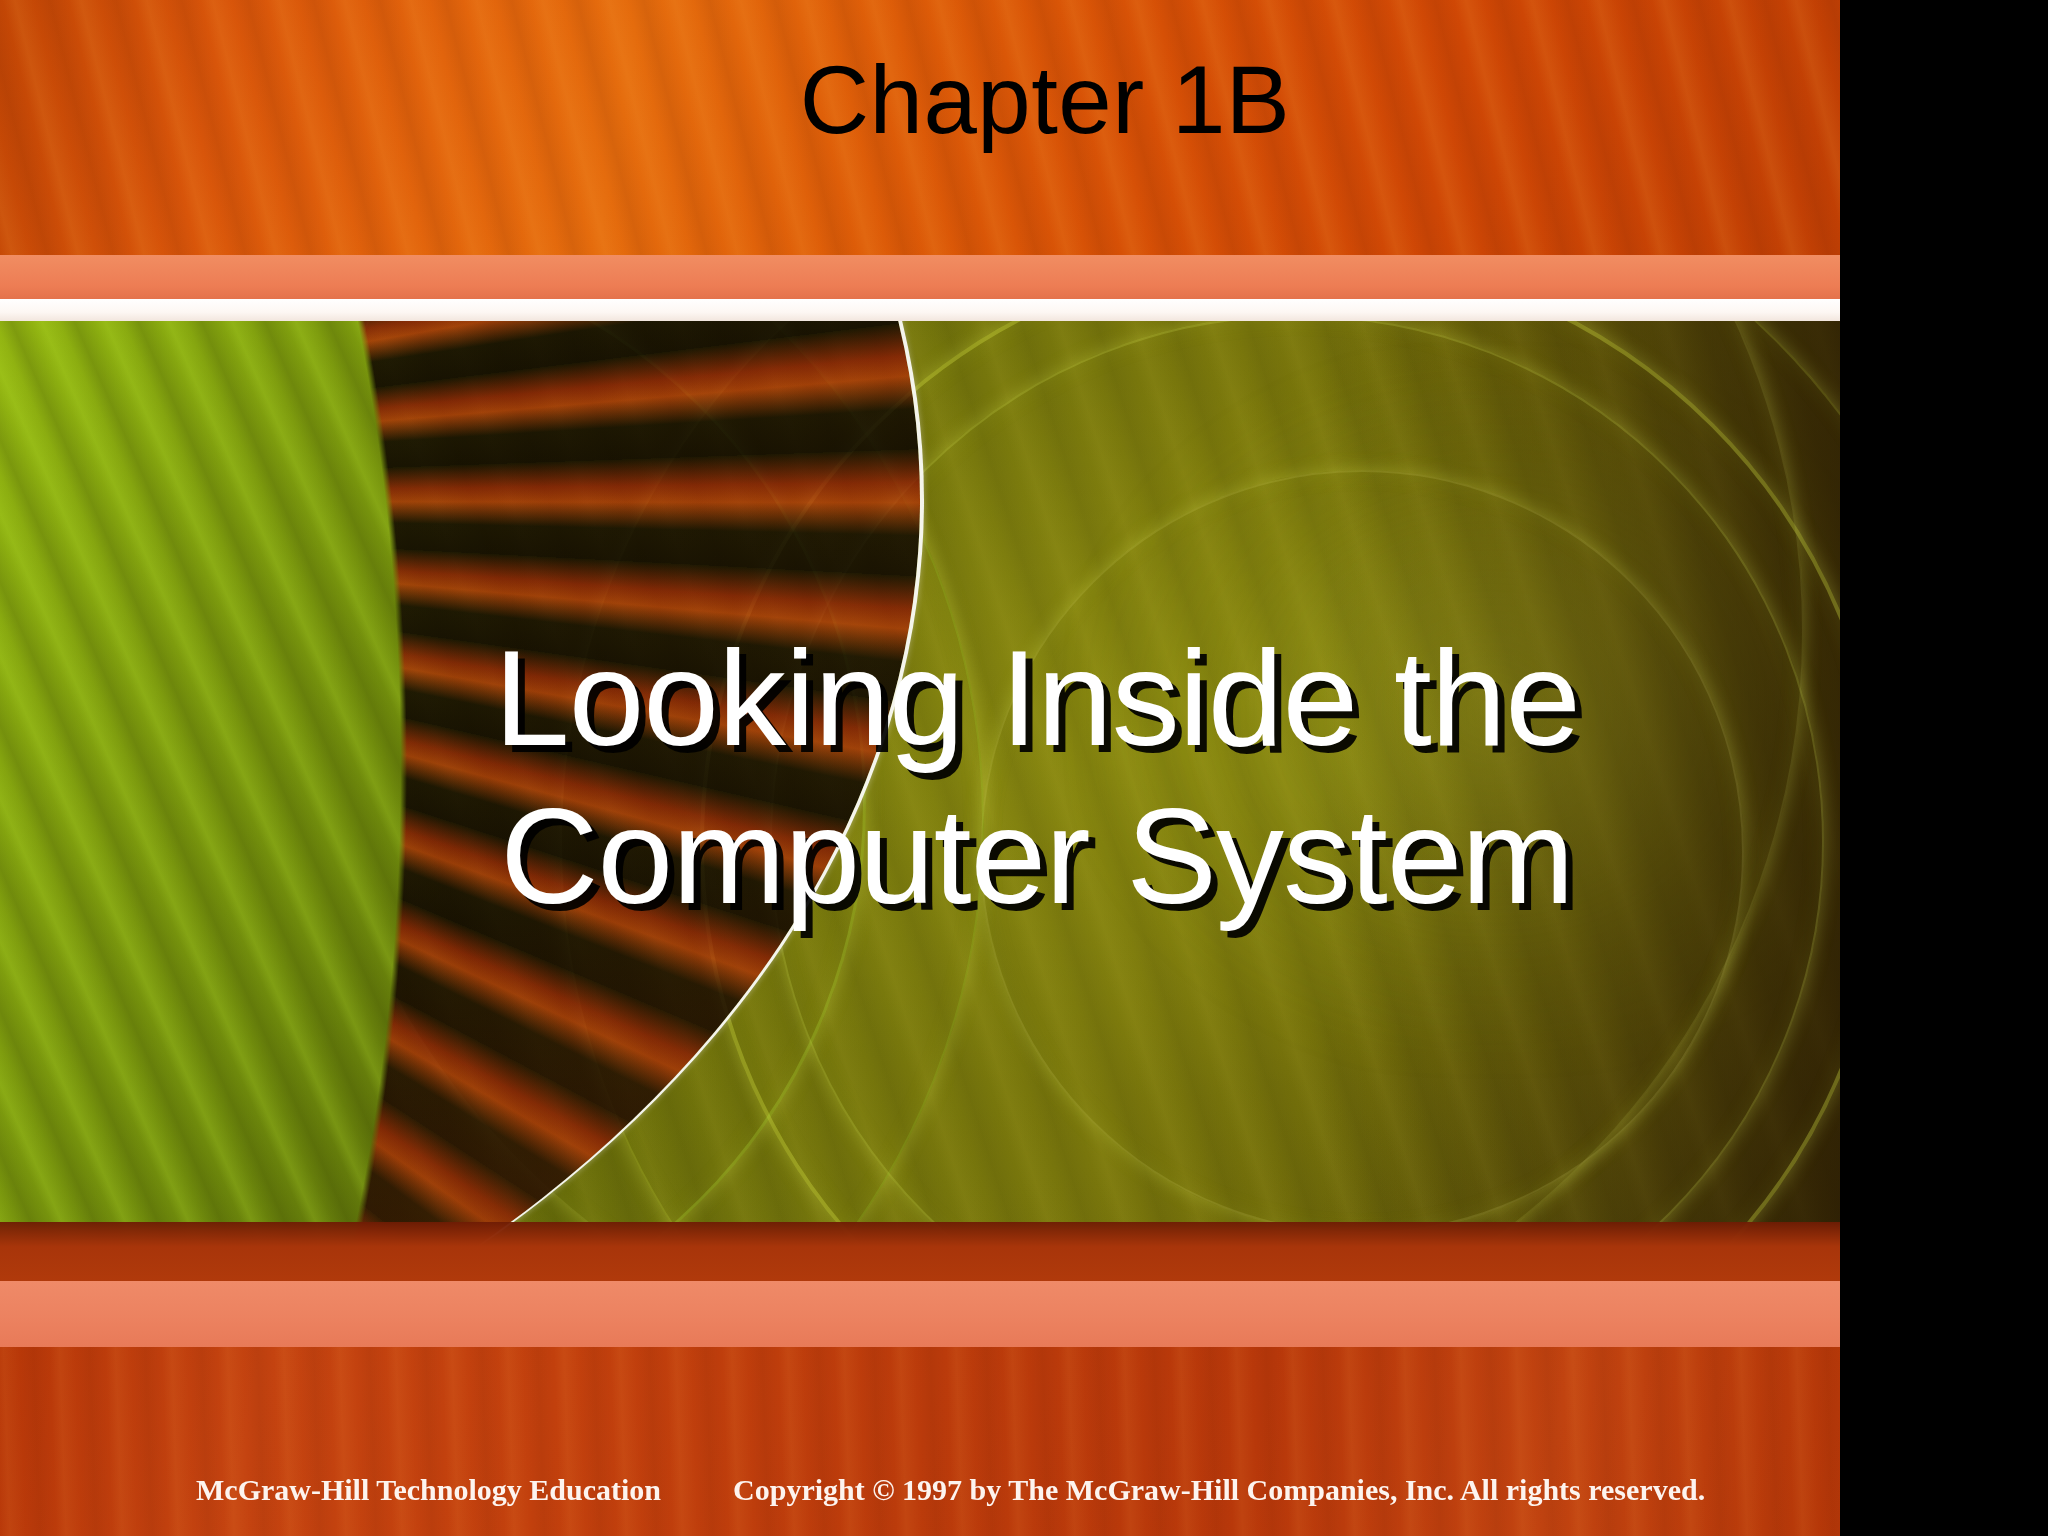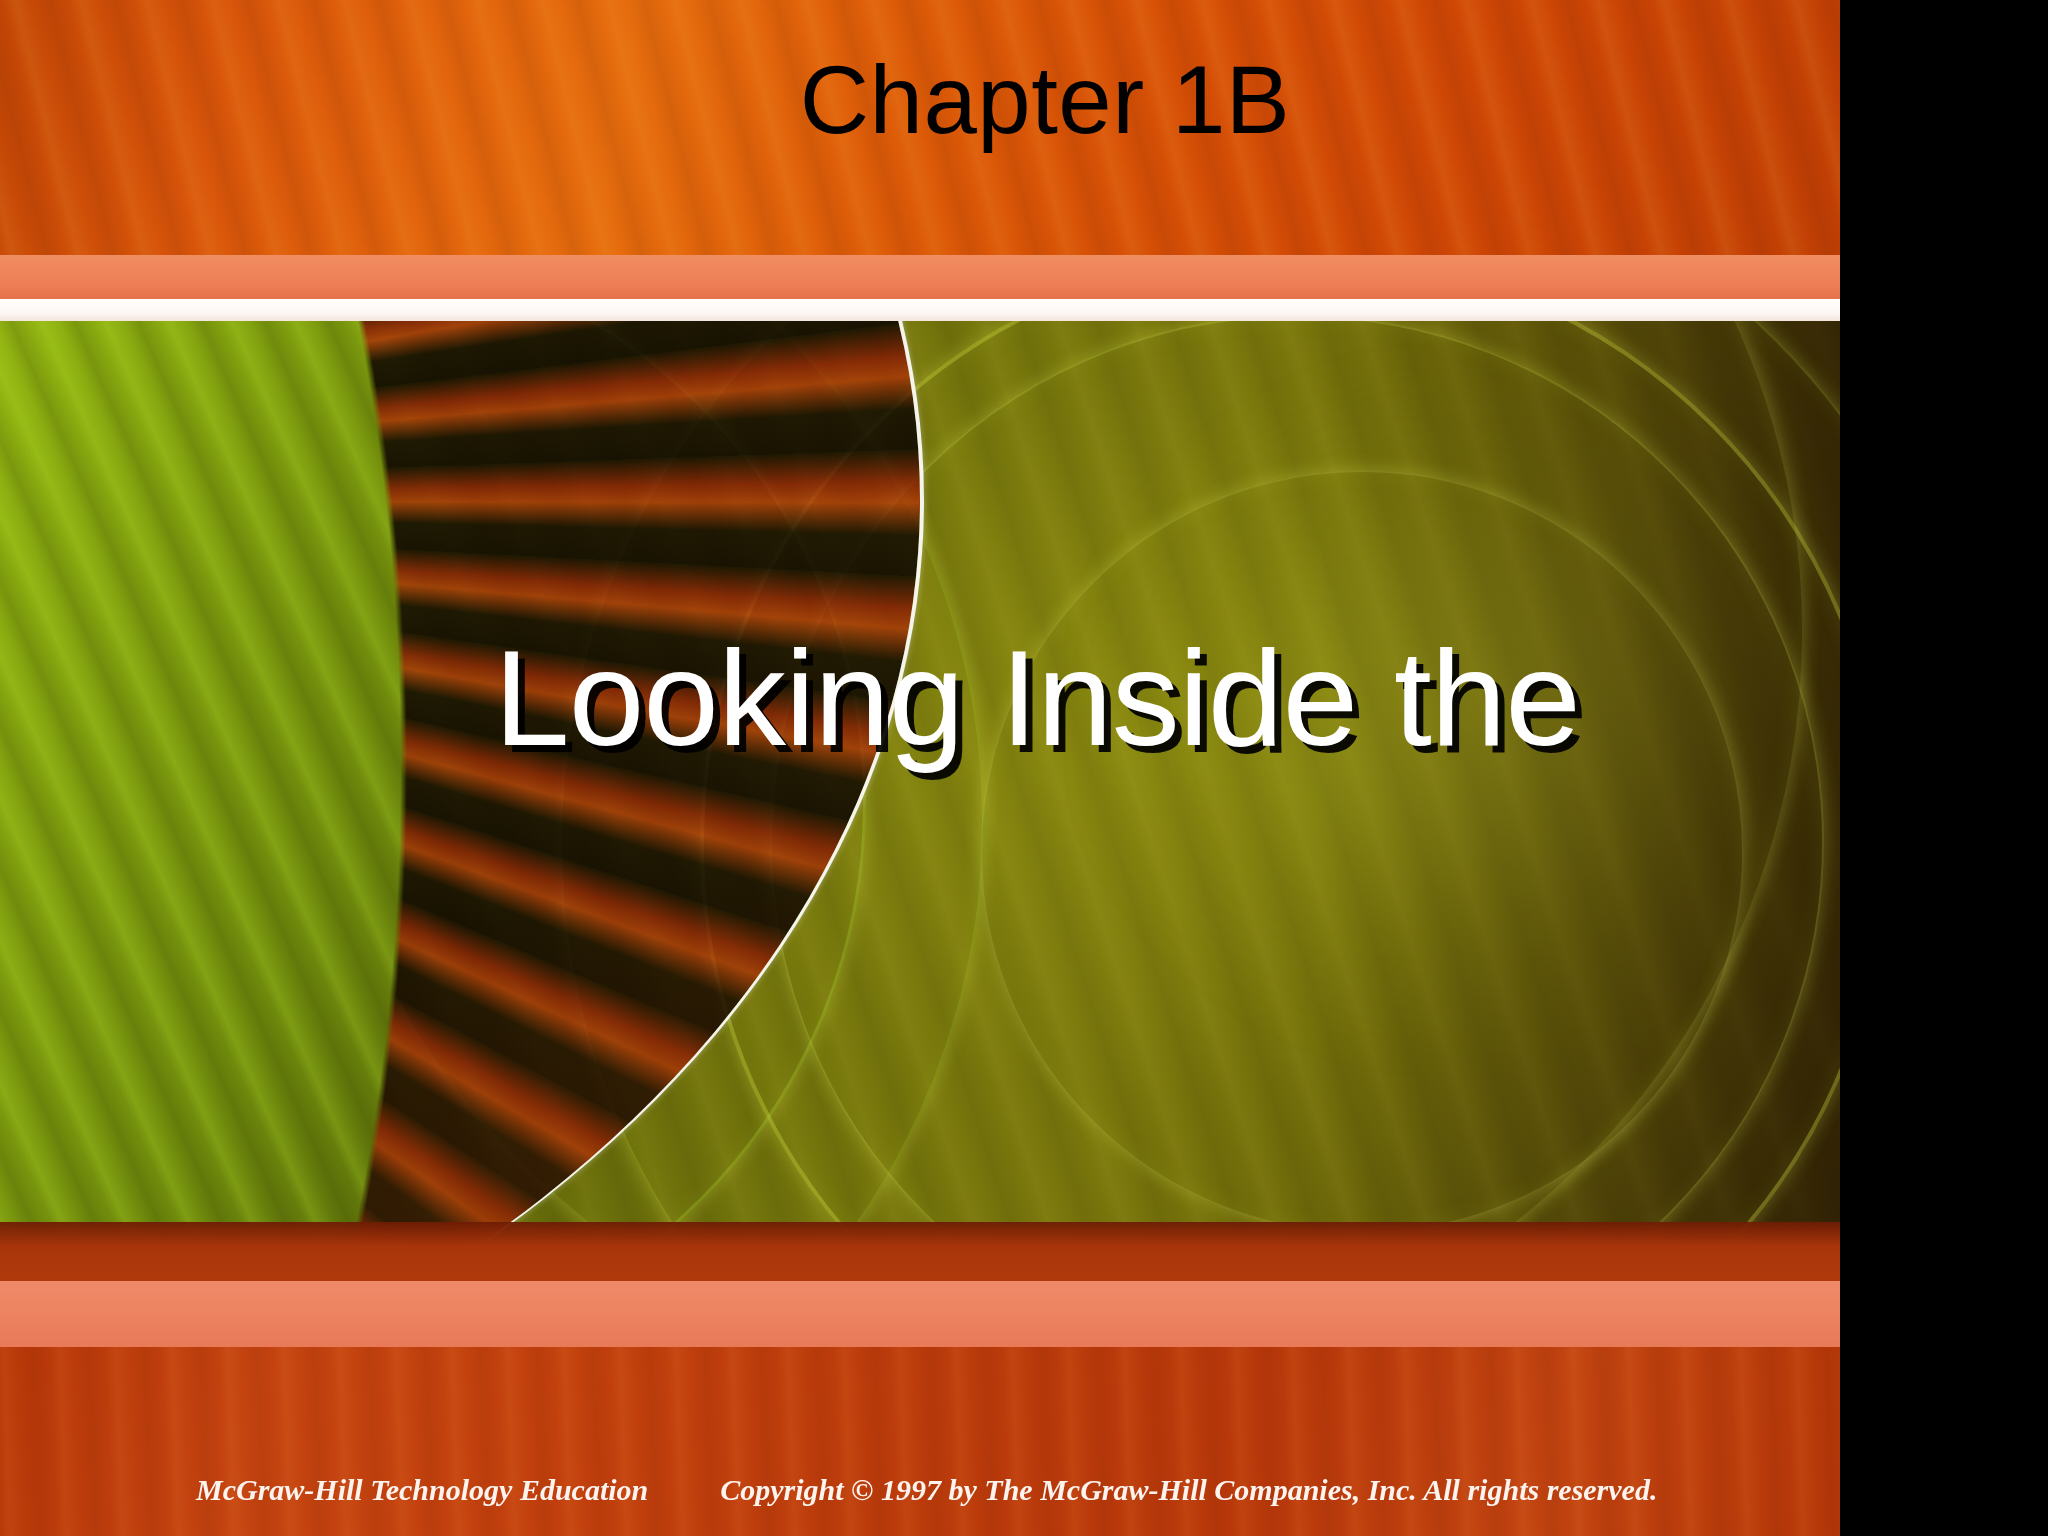--- a/index.html
+++ b/index.html
@@ -237,21 +237,20 @@
     position: absolute;
     left: 0; right: 0;
     bottom: 20px;
     height: 52px;
     display: flex;
     align-items: center;
     padding-left: 196px;
     padding-right: 12px;
     font-family: "Liberation Serif", serif;
     font-weight: bold;
-    font-style: italic;
     font-size: 30px;
     color: #fdf4ef;
     white-space: nowrap;
   }
   .footer .brand { margin-right: 72px; }
   .footer .copy  { }
 </style>
 </head>
 <body>
 
@@ -284,20 +283,21 @@
   <div class="top-white"></div>
 
   <div class="bot-dark"></div>
   <div class="bot-salmon"></div>
   <div class="bot-orange"></div>
 
   <div class="chapter-label">Chapter 1B</div>
 
   <div class="main-title">
     <span class="tline">Looking Inside the</span>
+    <span class="tline">Computer System</span>
   </div>
 
   <div class="footer">
     <span class="brand">McGraw-Hill Technology Education</span>
     <span class="copy">Copyright © 1997 by The McGraw-Hill Companies, Inc. All rights reserved.</span>
   </div>
 
 </div>
 
 </body></html>

